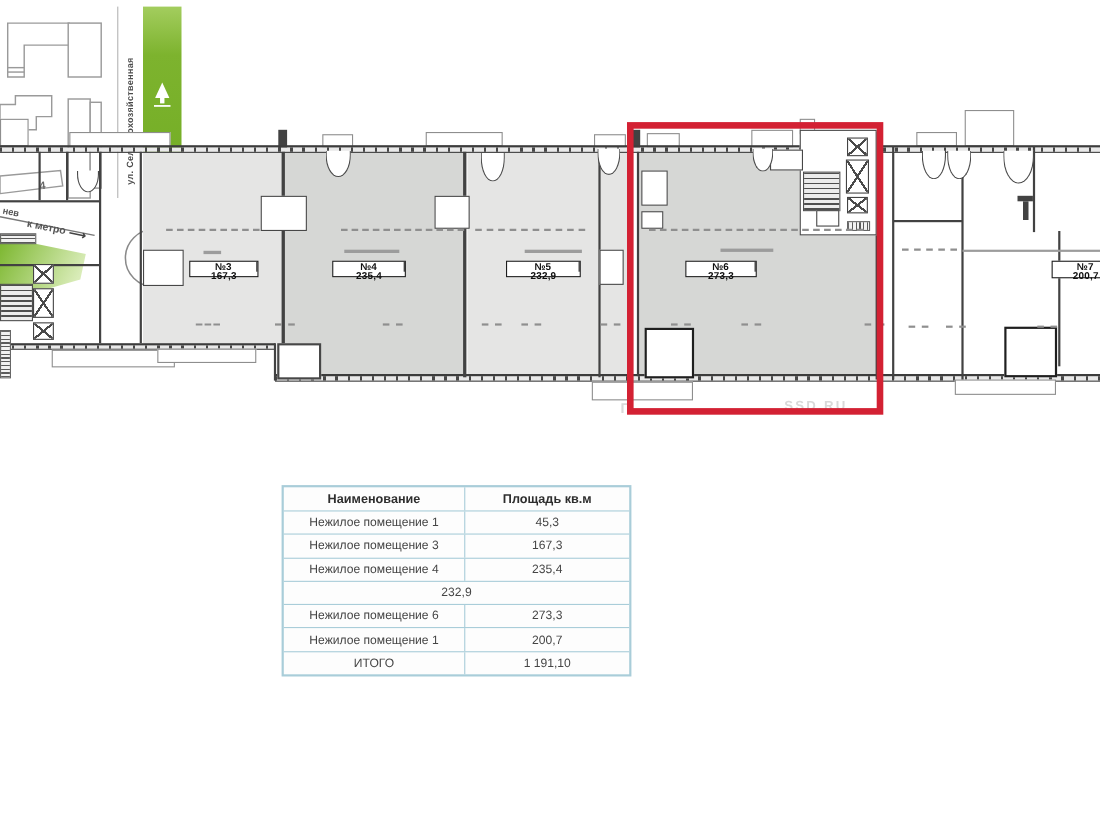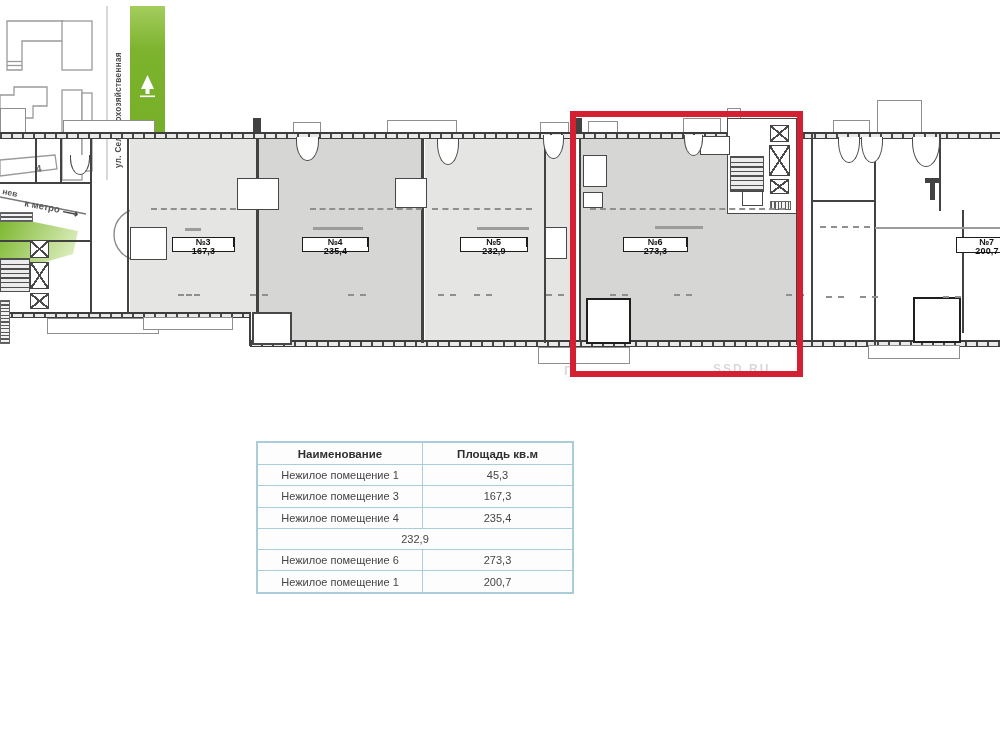--- a/index.html
+++ b/index.html
@@ -205,20 +205,24 @@
       <span class="ca">232,9</span>
     </div>
     <div class="trow">
       <span class="cn">Нежилое помещение 6</span>
       <span class="ca">273,3</span>
     </div>
     <div class="trow">
       <span class="cn">Нежилое помещение 1</span>
       <span class="ca">200,7</span>
     </div>
+    <div class="trow">
+      <span class="cn">ИТОГО</span>
+      <span class="ca">1 191,10</span>
+    </div>
   </div>
 
   
   <svg class="abs" style="left:0;top:437px;" width="200" height="285" viewBox="0 0 200 285">
     <g fill="#ffffff" stroke="#9a9a9a" stroke-width="1.3">
       <path d="M7,21 L63,21 L63,41 L22,41 L22,70 L7,70 Z"></path>
       <rect x="62" y="21" width="30" height="49"></rect>
       <line x1="7" y1="61.5" x2="22" y2="61.5"></line>
       <line x1="7" y1="65.5" x2="22" y2="65.5"></line>
       <path d="M0,95 L14,95 L14,87 L47,87 L47,106 L33,106 L33,118 L0,118 Z"></path>

